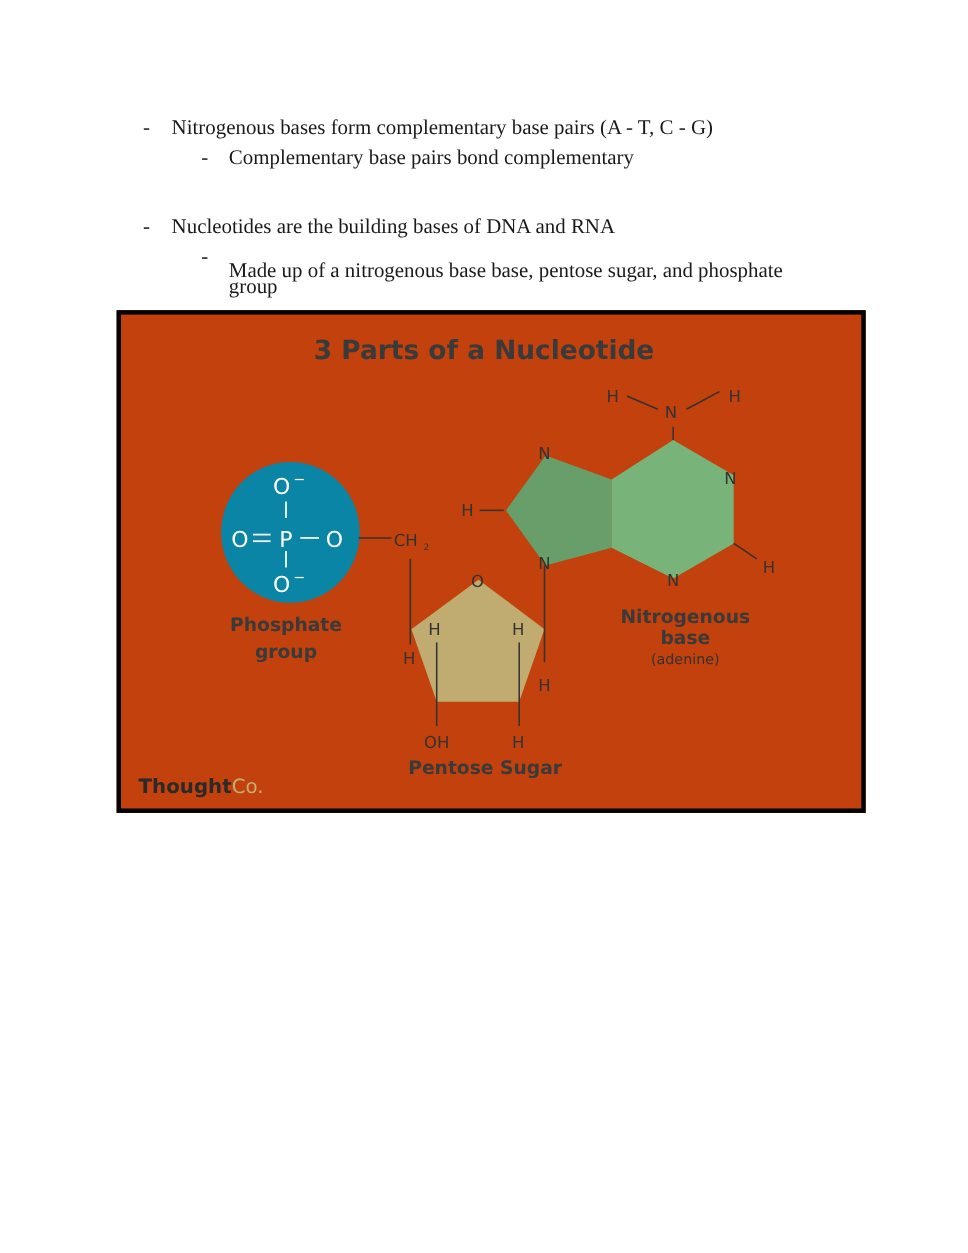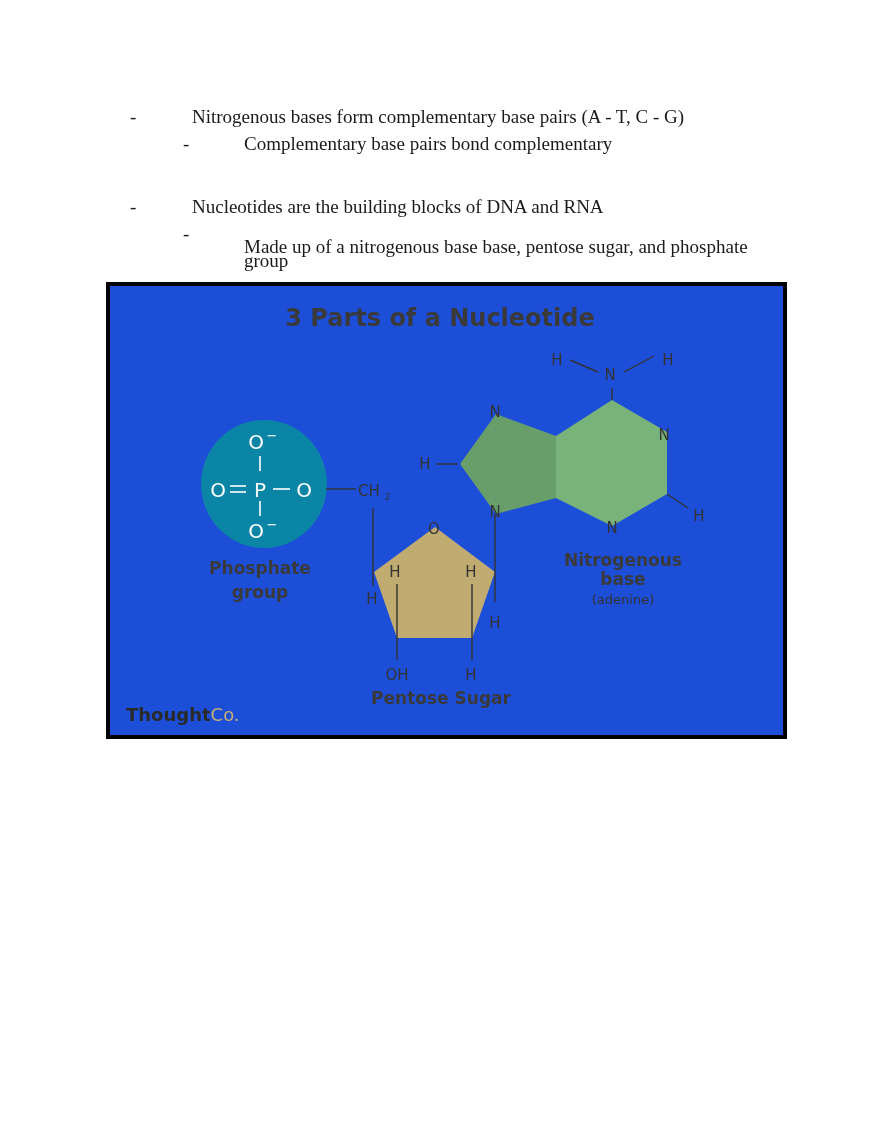--- a/index.html
+++ b/index.html
@@ -8,28 +8,28 @@
 
   .bullet-line {
     position: absolute;
     font-family: "Liberation Serif", "DejaVu Serif", serif;
     font-size: 19px;
     color: #1a1a1a;
     line-height: 27px;
     white-space: nowrap;
   }
   .dash { position: absolute; width: 20px; }
-  .btext { position: absolute; margin-left: 36px; }
+  .btext { position: absolute; }
 
   .figure {
     position: absolute;
     left: 106px; top: 282px;
     width: 673px; height: 449px;
     border: 4px solid #000000;
-    background: #1d4ed8;
+    background: #c2410c;
   }
   .figure svg { position: absolute; left: 0; top: 0; }
   .fig-title { font-family: "DejaVu Sans", sans-serif; font-weight: bold; }
   .fig-label { font-family: "DejaVu Sans", sans-serif; font-weight: bold; fill: #3a3a3a; }
   .atom { font-family: "DejaVu Sans", sans-serif; fill: #333333; }
   .atom-w { font-family: "DejaVu Sans", sans-serif; fill: #ffffff; }
   .logo { font-family: "DejaVu Sans", sans-serif; font-weight: bold; }
 </style>
 </head>
 <body>
@@ -41,21 +41,21 @@
     <span class="btext" style="left:156px;">Nitrogenous bases form complementary base pairs (A - T, C - G)</span>
   </div>
 
   <div class="bullet-line" style="left:0; top:130px; width:880px; height:27px;">
     <span class="dash" style="left:183px;">-</span>
     <span class="btext" style="left:208px;">Complementary base pairs bond complementary</span>
   </div>
 
   <div class="bullet-line" style="left:0; top:193px; width:880px; height:27px;">
     <span class="dash" style="left:130px;">-</span>
-    <span class="btext" style="left:156px;">Nucleotides are the building blocks of DNA and RNA</span>
+    <span class="btext" style="left:156px;">Nucleotides are the building bases of DNA and RNA</span>
   </div>
 
   <div class="bullet-line" style="left:0; top:220px; width:880px; height:54px;">
     <span class="dash" style="left:183px;">-</span>
     <span class="btext" style="left:208px; top:13px;">Made up of a nitrogenous base base, pentose sugar, and phosphate</span>
     <span class="btext" style="left:208px; top:27px;">group</span>
   </div>
 
   <div class="figure">
     <svg width="673" height="449" viewBox="0 0 673 449">

